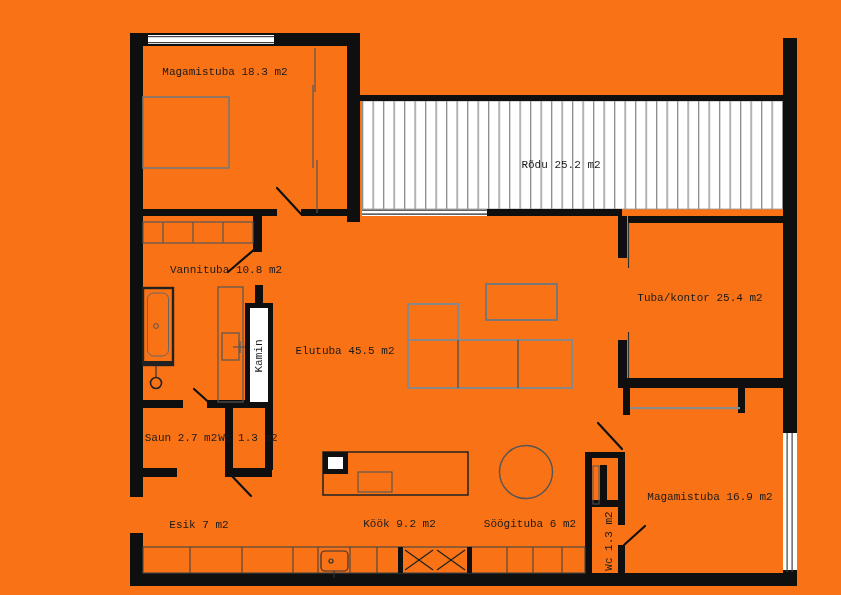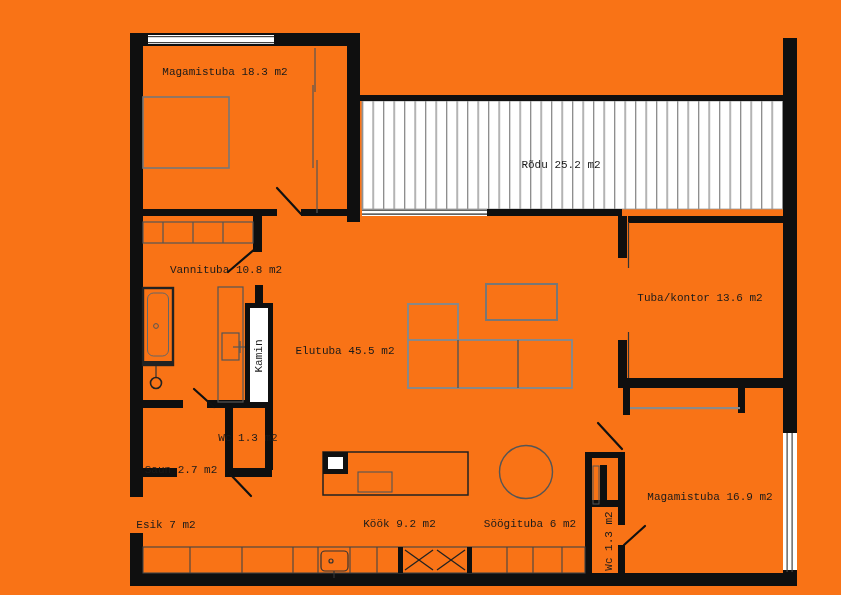--- a/index.html
+++ b/index.html
@@ -189,23 +189,23 @@
         <line x1="334" y1="571" x2="334" y2="578"></line>
       </g>
     </g>
   </svg>
 
   <div id="labels">
       <div class="room-label" style="left: 225px; top: 72px; color: rgb(26, 26, 26);">Magamistuba 18.3 m2</div>
       <div class="room-label" style="left: 540px; top: 165px; color: rgb(26, 26, 26); margin-left: 21px;">Rõdu 25.2 m2</div>
       <div class="room-label" style="left: 191px; top: 270px; color: rgb(26, 26, 26); margin-left: 35px;">Vannituba 10.8 m2</div>
       <div class="room-label" style="left: 345px; top: 351px; color: rgb(26, 26, 26); text-align: center;">Elutuba 45.5 m2</div>
-      <div class="room-label" style="left: 700px; top: 298px; color: rgb(26, 26, 26);">Tuba/kontor 13.6 m2</div>
+      <div class="room-label" style="left: 700px; top: 298px; color: rgb(26, 26, 26);">Tuba/kontor 25.4 m2</div>
       <div class="room-label rot" style="left: 259px; top: 356px; color: rgb(26, 26, 26);">Kamin</div>
-      <div class="room-label" style="left: 181px; top: 438px; color: rgb(26, 26, 26); margin-top: 32px;">Saun 2.7 m2</div>
+      <div class="room-label" style="left: 181px; top: 438px; color: rgb(26, 26, 26);">Saun 2.7 m2</div>
       <div class="room-label" style="left: 248px; top: 438px; color: rgb(26, 26, 26);">Wc 1.3 m2</div>
-      <div class="room-label" style="left: 166px; top: 525px; color: rgb(26, 26, 26);">Esik 7 m2</div>
+      <div class="room-label" style="left: 199px; top: 525px; color: rgb(26, 26, 26);">Esik 7 m2</div>
       <div class="room-label" style="left: 393px; top: 524px; color: rgb(26, 26, 26); padding-left: 13px;">Köök 9.2 m2</div>
       <div class="room-label" style="left: 530px; top: 524px; color: rgb(26, 26, 26);">Söögituba 6 m2</div>
       <div class="room-label" style="left: 710px; top: 497px; color: rgb(26, 26, 26);">Magamistuba 16.9 m2</div>
       <div class="room-label rot" style="left: 609px; top: 541px; color: rgb(26, 26, 26);">Wc 1.3 m2</div>
     </div>
 </div>
 
 </body></html>

